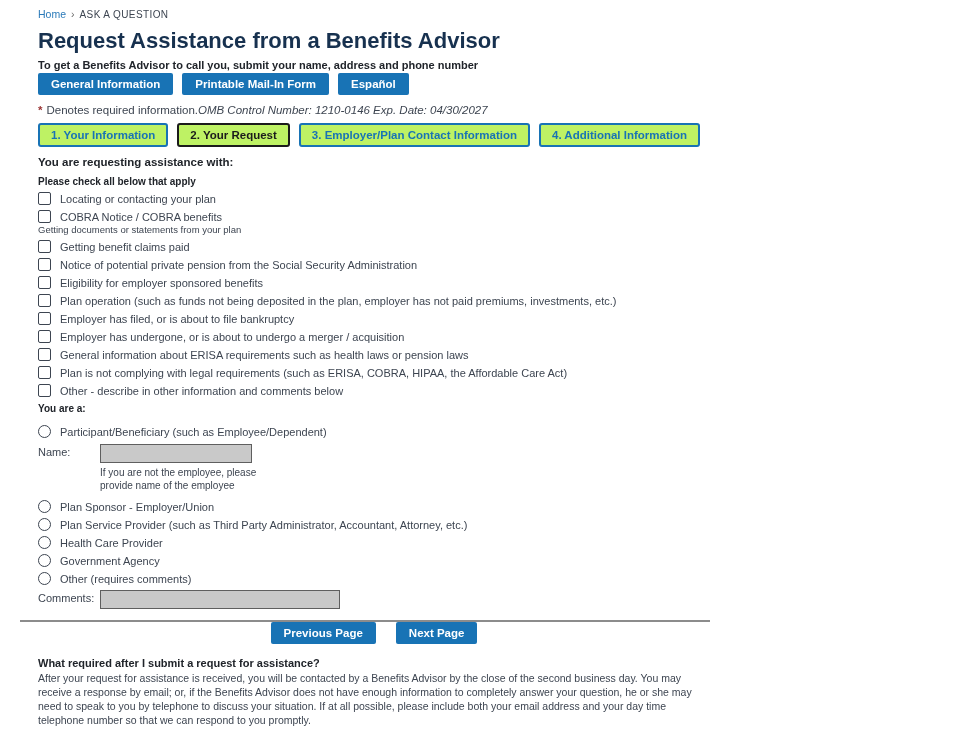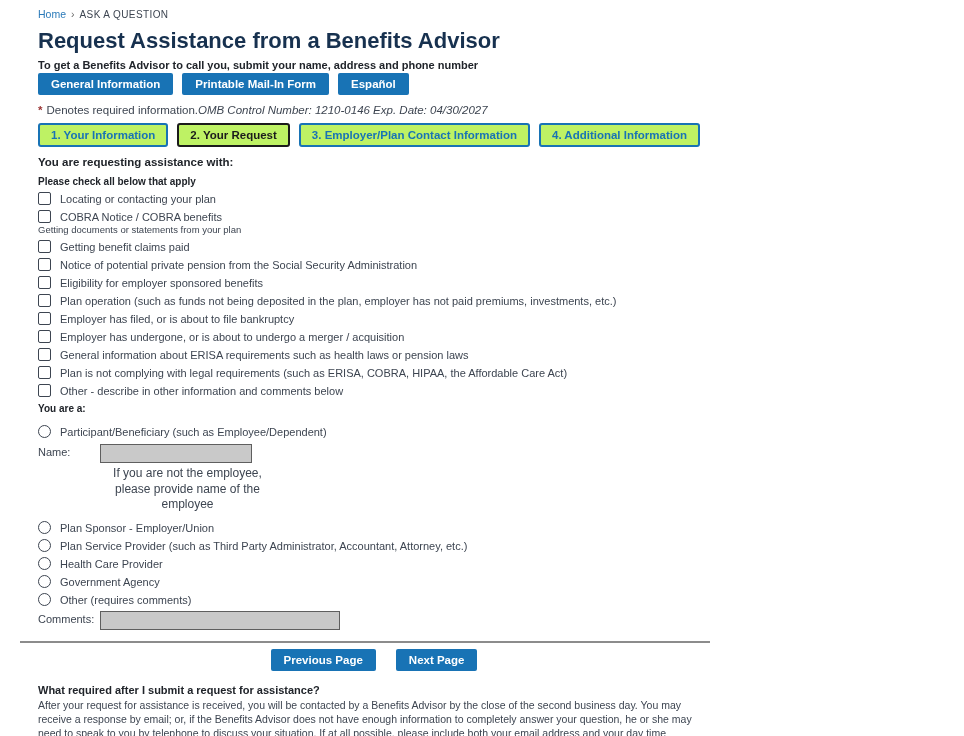--- a/index.html
+++ b/index.html
@@ -68,25 +68,25 @@
 
   
   .field-row { display: flex; align-items: flex-start; }
   .field-label { width: 62px; font-size: 11px; padding-top: 2px; color: #3d4551; }
   .gray-input {
     background: #c9c9c9; border: 1px solid #5f5f5f; height: 19px;
     font-family: "Liberation Sans", sans-serif; font-size: 11px; padding: 0 4px;
   }
   .name-input { width: 152px; }
   .comments-input { width: 240px; }
-  .field-note { margin-left: 62px; margin-top: 3px; width: 175px; font-size: 12px; line-height: 1.3; color: #3d4551; text-align: center; }
+  .field-note { margin-left: 62px; margin-top: 3px; width: 175px; font-size: 10px; line-height: 1.3; color: #3d4551; }
 
   
   .divider { margin: 11px 0 0 -18px; width: 690px; border-top: 2px solid #8c8c8c; }
-  .pager { margin-top: 6px; width: 672px; display: flex; justify-content: center; gap: 20px; }
+  .pager { width: 672px; display: flex; justify-content: center; gap: 20px; }
 
   
   .faq-q { margin-top: 13px; font-weight: bold; font-size: 11px; color: #20242a; }
   .faq-a { margin-top: 3px; width: 668px; font-size: 10.5px; line-height: 1.32; color: #3d4551; }
 </style>
 </head>
 <body>
 
 <div class="page">
 

